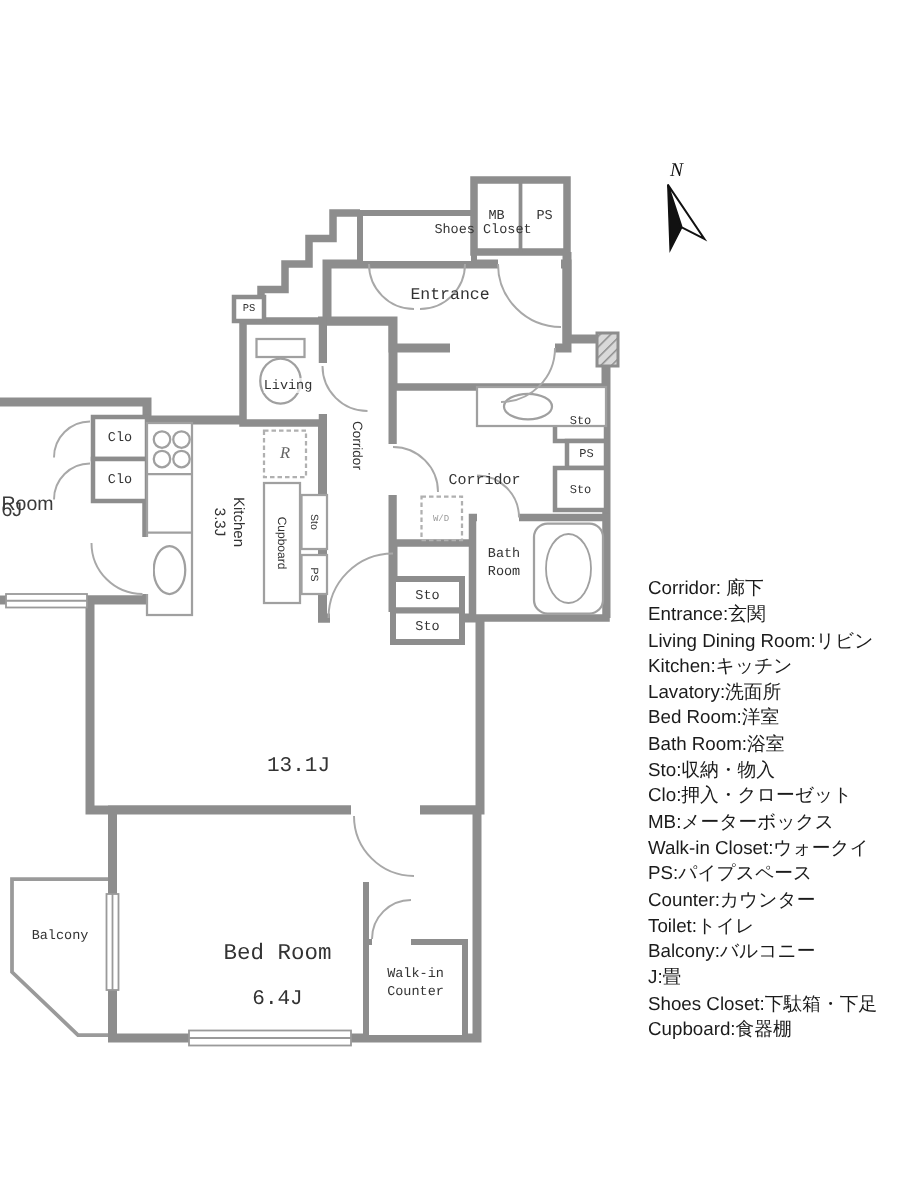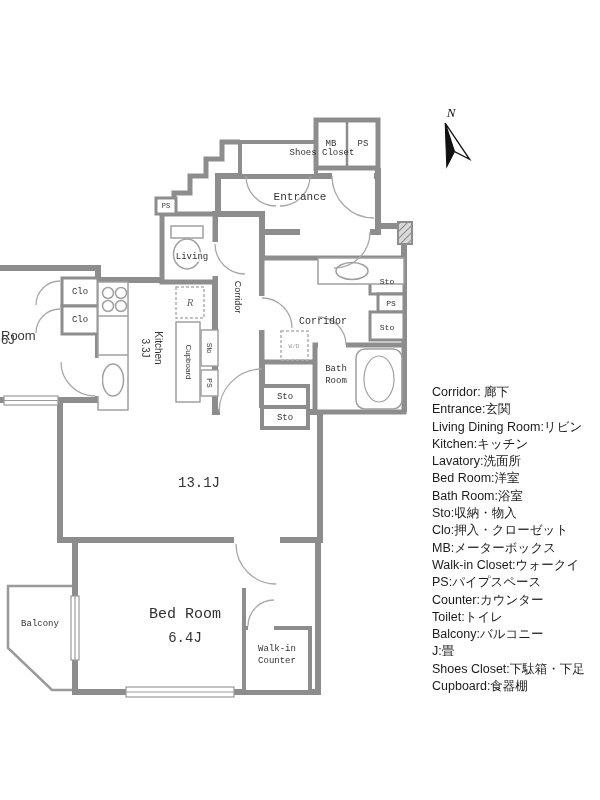--- a/index.html
+++ b/index.html
@@ -3,21 +3,21 @@
 <meta charset="utf-8">
 <style>
   html,body{margin:0;padding:0;background:#fff;}
   .page{position:relative;width:600px;height:800px;background:#fff;overflow:hidden;
         font-family:"Liberation Sans",sans-serif;color:#333;}
   svg{position:absolute;left:0;top:0;}
   .lbl{position:absolute;color:#3a3a3a;}
   .clabel{position:absolute;transform:translate(-50%,-50%);white-space:nowrap;text-align:center;font-family:Liberation Mono, monospace;}
   .vlabel{position:absolute;transform:translate(-50%,-50%) rotate(90deg);white-space:nowrap;text-align:center;}
   .f9{font-size:9px;} .f8{font-size:8px;} .f7{font-size:7px;} .f10{font-size:10px;}
-  .f11{font-size:11px;} .f13{font-size:13px;} .f14{font-size:14px;} .f15{font-size:15px;}
+  .f11{font-size:11px;} .f13{font-size:13px;} .f14{font-size:14px;margin-top:28px;} .f15{font-size:15px;}
   .serif-i{font-family:"Liberation Serif",serif;font-style:italic;}
   .legend{position:absolute;left:432px;top:384px;width:180px;font-size:12.5px;
           line-height:17.3px;color:#1b1b1b;white-space:nowrap;}
   .legend div{white-space:nowrap;}
   .tiny{font-size:6px;color:#999;}
 </style>
 </head>
 <body>
 
 <div class="page">
@@ -175,21 +175,21 @@
   <div class="vlabel f7" style="left:209px;top:348px;">Sto</div>
   <div class="vlabel f7" style="left:209px;top:383px;">PS</div>
   <div class="clabel f9" style="left:80px;top:292px;">Clo</div>
   <div class="clabel f9" style="left:80px;top:320px;">Clo</div>
 
   <div class="lbl f13" style="left:1px;top:328px;">Room</div>
   <div class="lbl f13" style="left:1px;top:332px;">6J</div>
 
   <div class="clabel f14" style="left:199px;top:483px;">13.1J</div>
 
-  <div class="clabel f15" style="left:185px;top:614px;">Bed Room</div>
+  <div class="clabel f15" style="left:185px;top:636px;">Bed Room</div>
   <div class="clabel f14" style="left:185px;top:638px;">6.4J</div>
 
   <div class="clabel f9" style="left:277px;top:649px;">Walk-in</div>
   <div class="clabel f9" style="left:277px;top:661px;">Counter</div>
   <div class="clabel f9" style="left:40px;top:624px;">Balcony</div>
 
   <div class="clabel f13 serif-i" style="left:451px;top:113px;color:#111;">N</div>
 
   <div class="legend">
     <div>Corridor: 廊下</div>

